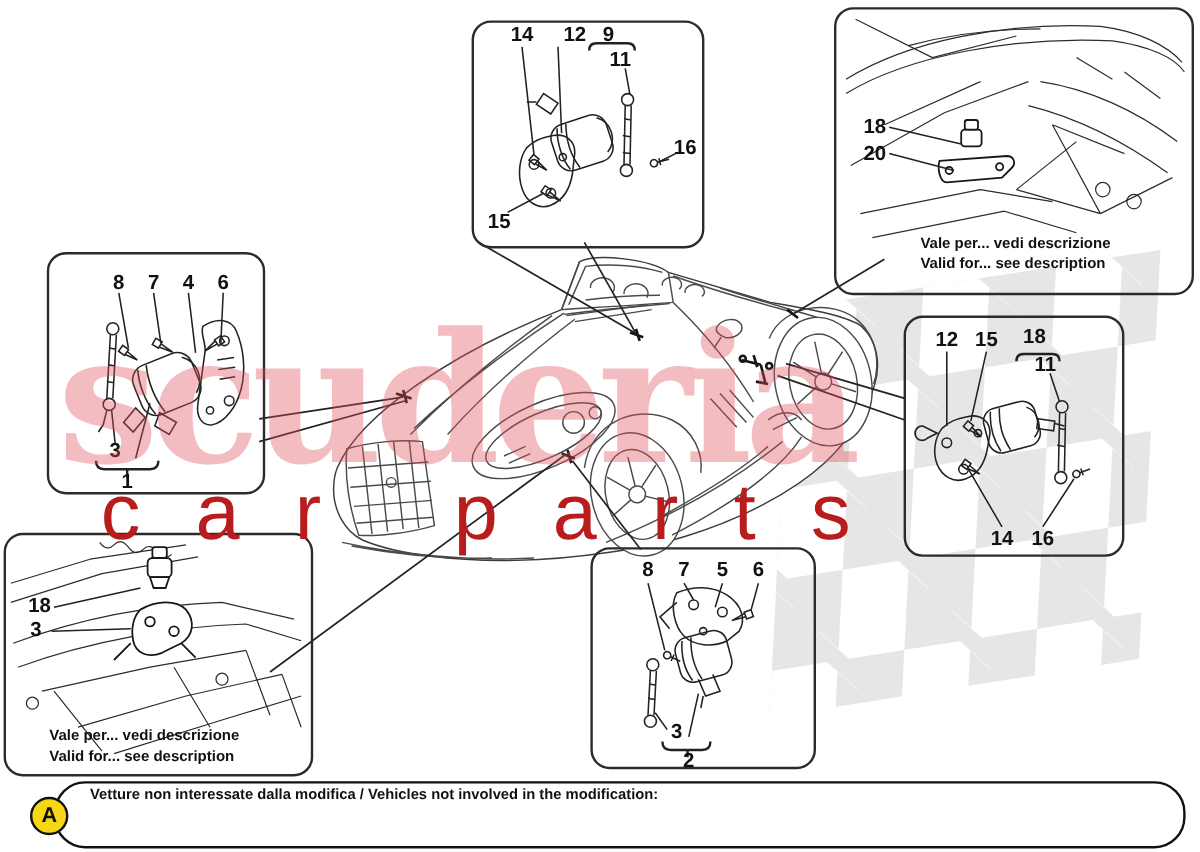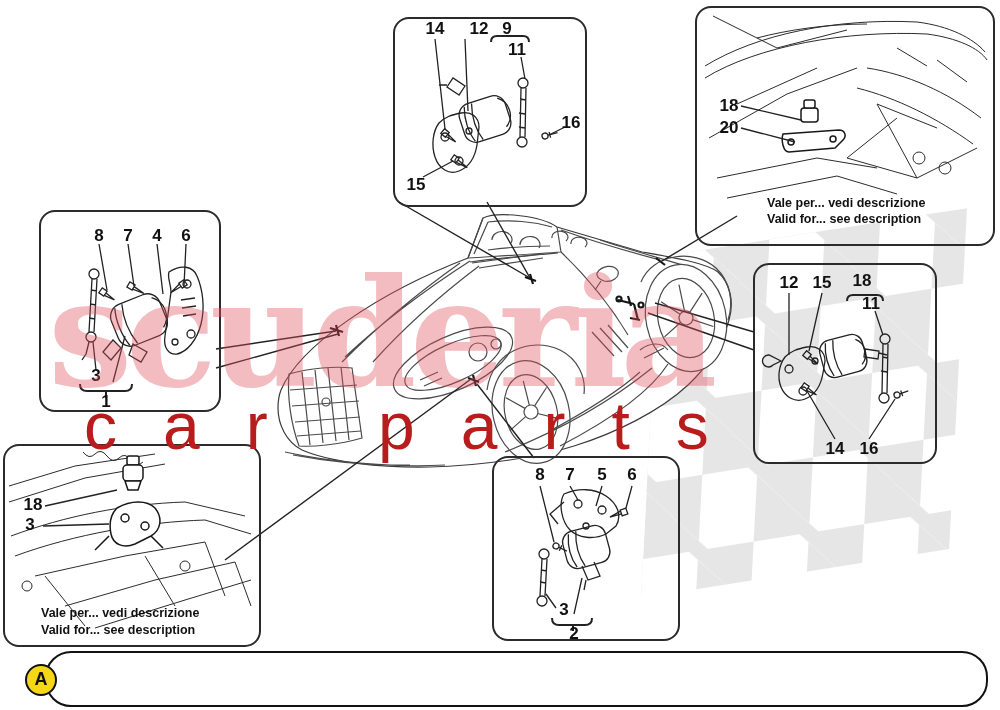--- a/index.html
+++ b/index.html
@@ -329,16 +329,17 @@
     <div class="co" style="left:80px;top:176px">2</div>
   </div>
 
   <div class="wm-brand">scuderia</div>
   <div class="wm-sub">car parts</div>
 
   <div class="notebar">
     <div class="pill"></div>
     <div class="badge">A</div>
     <div class="bartext">
+      <div>Vetture non interessate dalla modifica / Vehicles not involved in the modification:</div>
     </div>
   </div>
 
 </div>
 
 </body></html>

